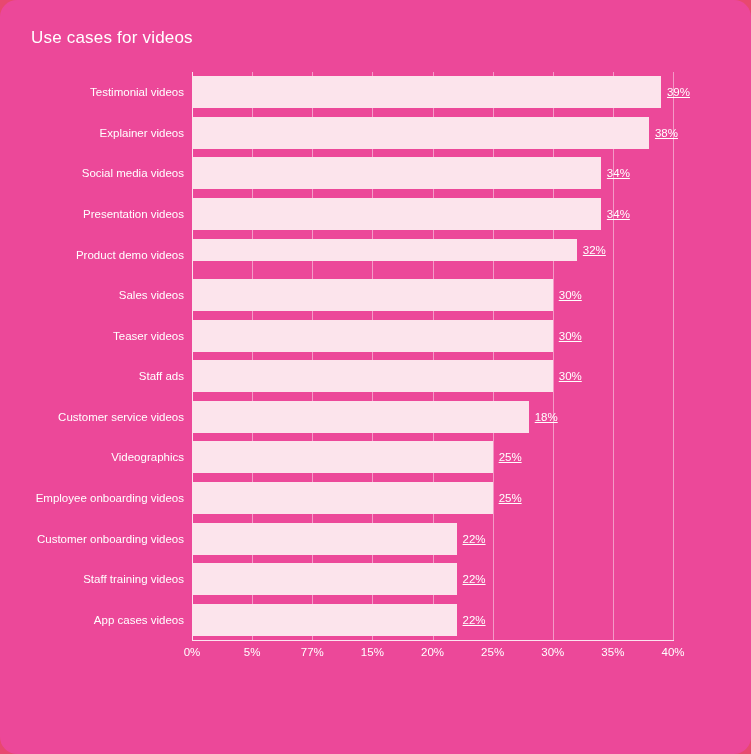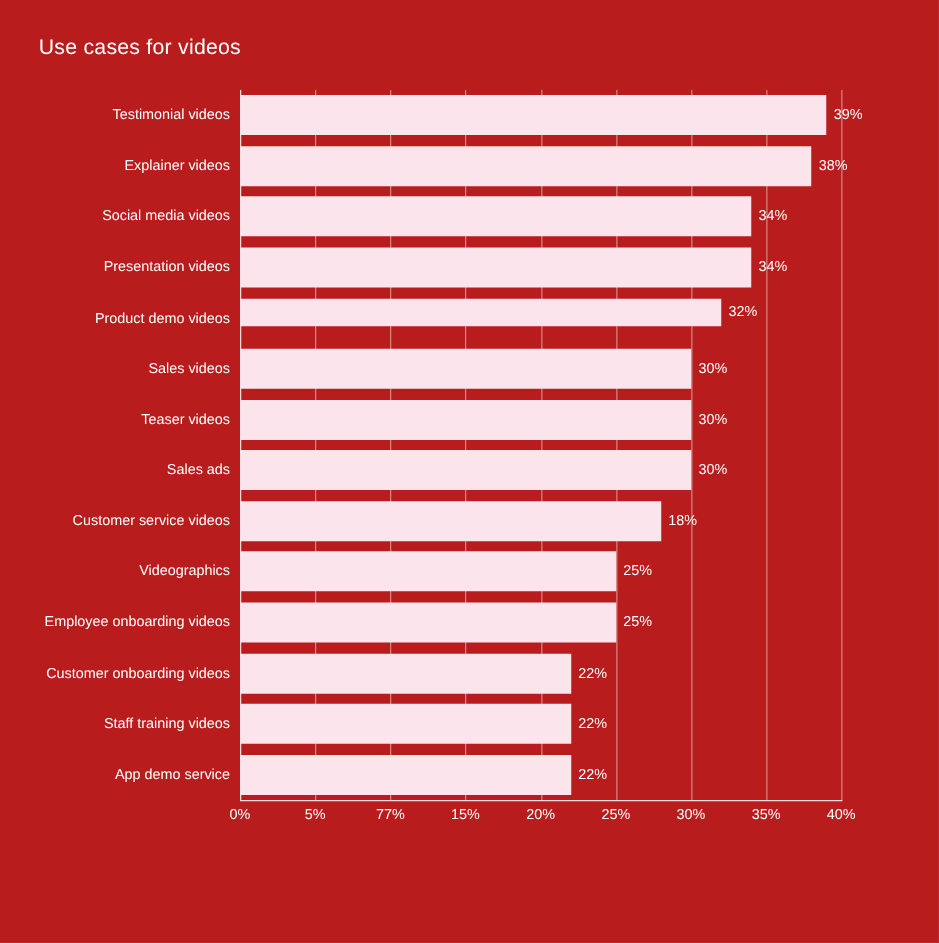--- a/index.html
+++ b/index.html
@@ -10,21 +10,22 @@
     width: 751px;
     height: 754px;
     background: #e8486f;
     font-family: "Liberation Sans", sans-serif;
     overflow: hidden;
   }
   #chart-card {
     position: relative;
     width: 751px;
     height: 754px;
-    background: #b91c1c;
+    background: #ec4899;
+    border-radius: 17px;
   }
   #chart-title {
     position: absolute;
     left: 31px;
     top: 28px;
     font-size: 17px;
     font-weight: normal;
     color: #ffffff;
     letter-spacing: 0.2px;
     white-space: nowrap;
@@ -68,20 +69,21 @@
     background: #fce4ec;
   }
   .bar-value {
     position: absolute;
     top: 50%;
     transform: translateY(-50%);
     font-size: 11.5px;
     color: #ffffff;
     white-space: nowrap;
     padding-left: 6px;
+    text-decoration: underline;
   }
   .cat-label {
     position: absolute;
     right: 567px; 
     font-size: 11.5px;
     color: #ffffff;
     white-space: nowrap;
     text-align: right;
     transform: translateY(-50%);
   }
@@ -186,27 +188,27 @@
 
   <div id="axis-bottom-line"></div>
   <div id="category-labels">
       <div class="cat-label" style="top: 92.2857px;">Testimonial videos</div>
       <div class="cat-label" style="top: 132.857px;">Explainer videos</div>
       <div class="cat-label" style="top: 173.429px;">Social media videos</div>
       <div class="cat-label" style="top: 214px;">Presentation videos</div>
       <div class="cat-label" style="top: 254.571px;">Product demo videos</div>
       <div class="cat-label" style="top: 295.143px;">Sales videos</div>
       <div class="cat-label" style="top: 335.714px;">Teaser videos</div>
-      <div class="cat-label" style="top: 376.286px;">Sales ads</div>
+      <div class="cat-label" style="top: 376.286px;">Staff ads</div>
       <div class="cat-label" style="top: 416.857px;">Customer service videos</div>
       <div class="cat-label" style="top: 457.429px;">Videographics</div>
       <div class="cat-label" style="top: 498px;">Employee onboarding videos</div>
       <div class="cat-label" style="top: 538.571px;">Customer onboarding videos</div>
       <div class="cat-label" style="top: 579.143px;">Staff training videos</div>
-      <div class="cat-label" style="top: 619.714px;">App demo service</div>
+      <div class="cat-label" style="top: 619.714px;">App cases videos</div>
     </div>
   <div id="tick-labels">
       <div class="tick-label" style="left: 192px;">0%</div>
       <div class="tick-label" style="left: 252.125px;">5%</div>
       <div class="tick-label" style="left: 312.25px;">77%</div>
       <div class="tick-label" style="left: 372.375px;">15%</div>
       <div class="tick-label" style="left: 432.5px;">20%</div>
       <div class="tick-label" style="left: 492.625px;">25%</div>
       <div class="tick-label" style="left: 552.75px;">30%</div>
       <div class="tick-label" style="left: 612.875px;">35%</div>

